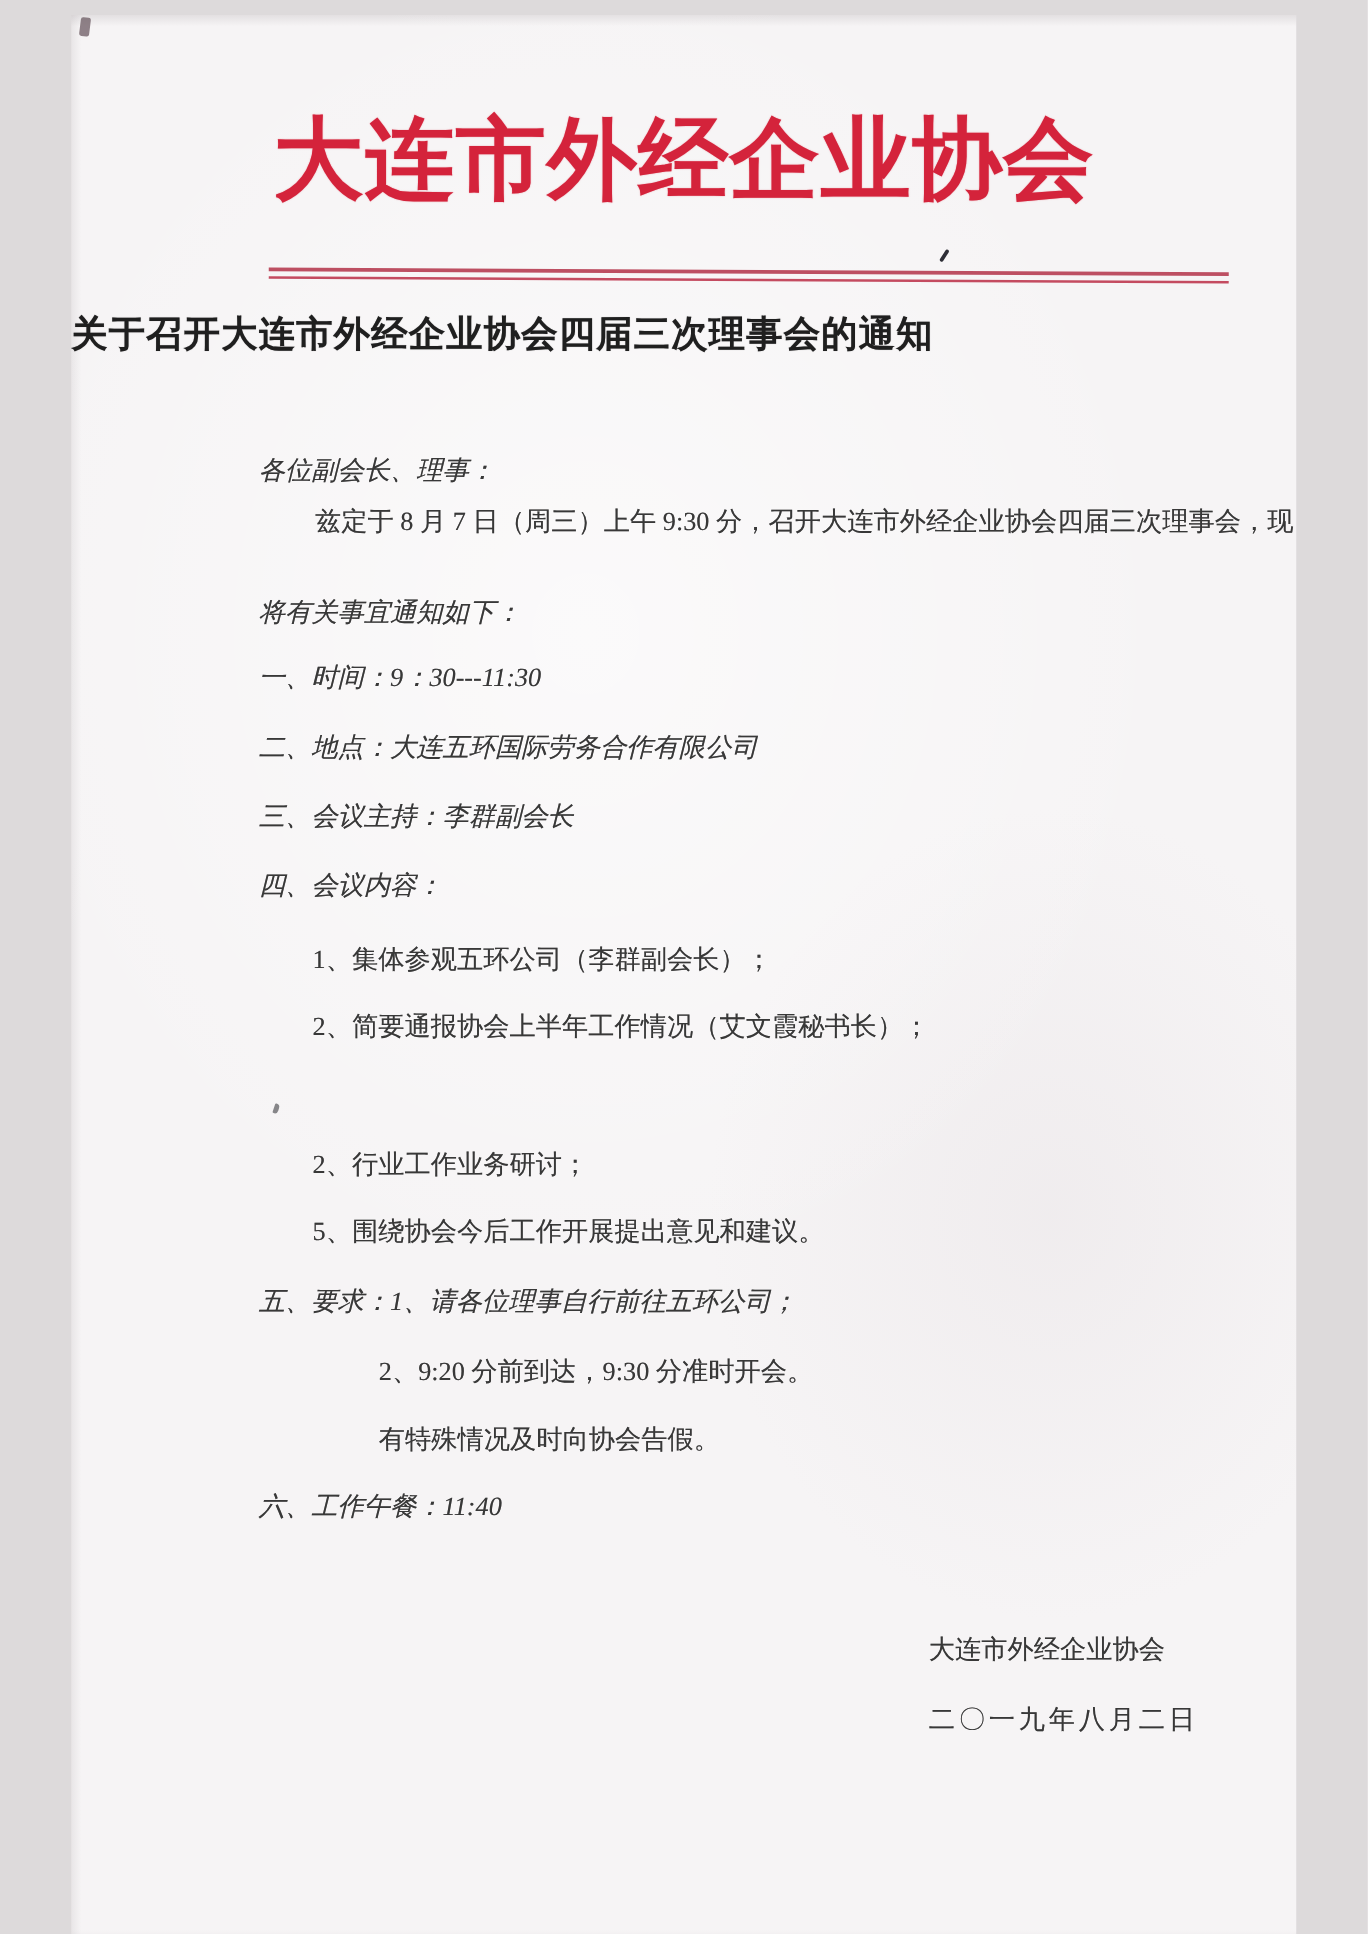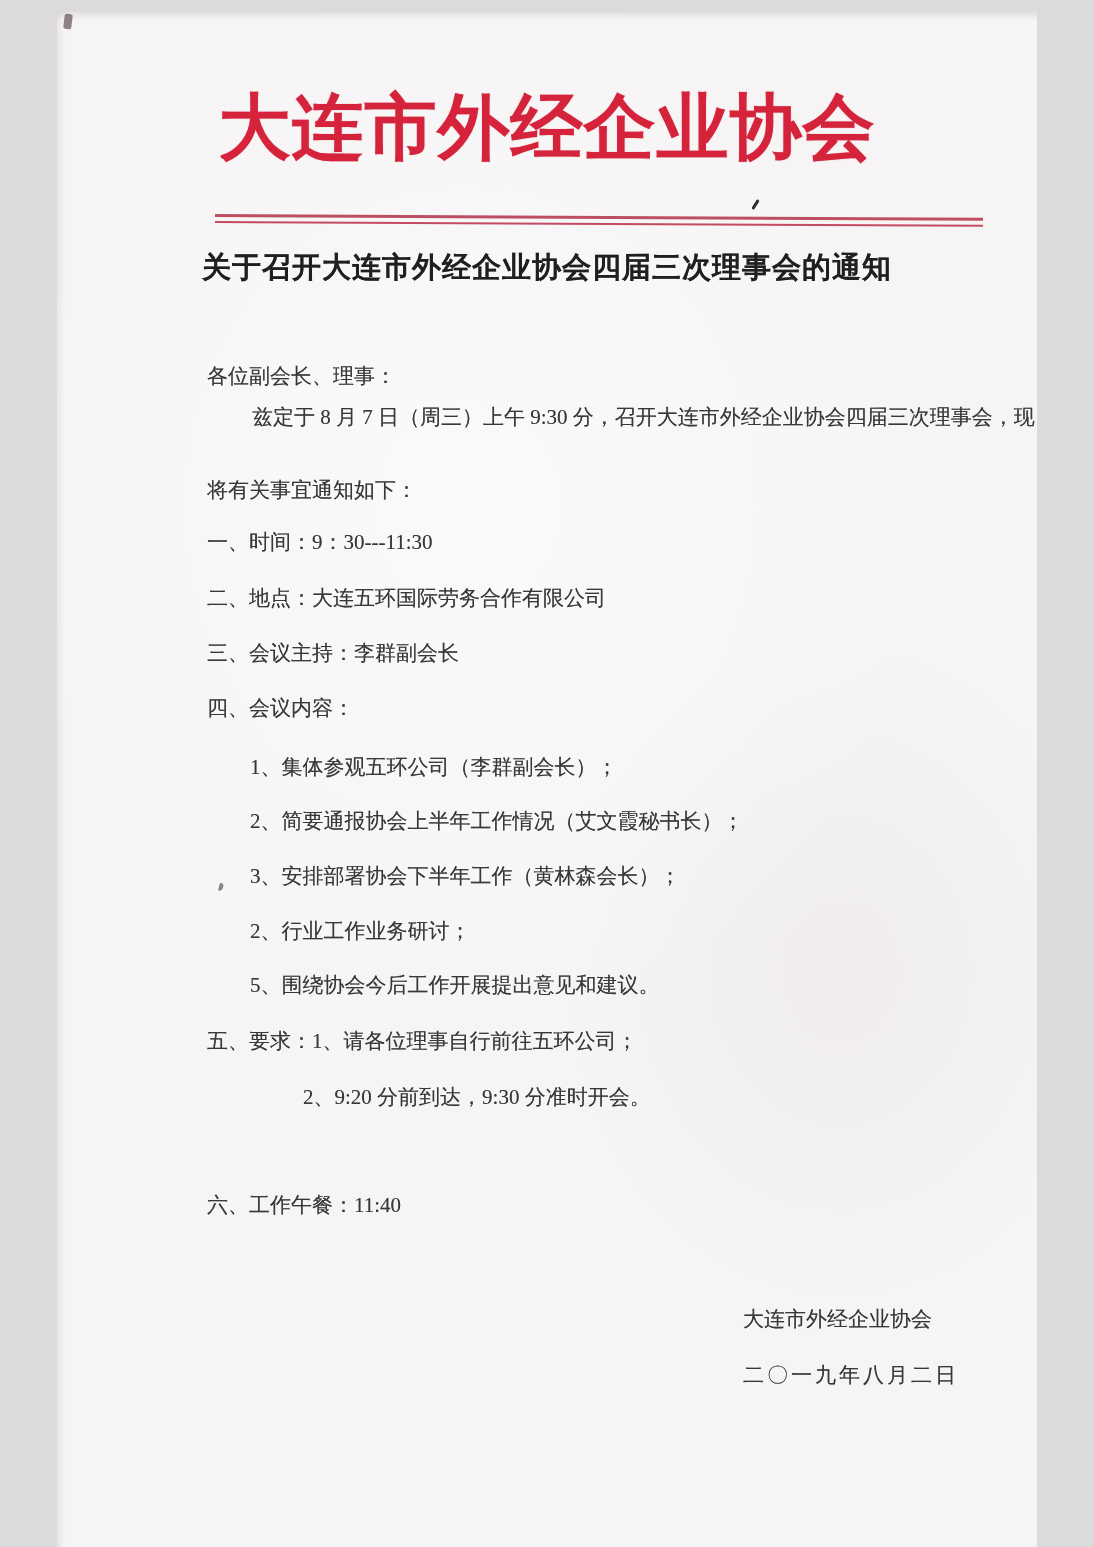--- a/index.html
+++ b/index.html
@@ -38,38 +38,38 @@
     width: 768px; height: 4px;
     border-top: 3px solid #bd4f62;
     border-bottom: 2px solid #c44b60;
     transform: rotate(0.28deg);
     transform-origin: left center;
   }
   .doc-title {
     position: absolute;
     top: 236px; left: 0; right: 0;
     margin: 0;
-    text-align: center;
+    text-align: left;
     font-size: 29px;
     font-weight: bold;
     letter-spacing: 1px;
     color: #1f1f1f;
     text-shadow: 0 0 0.6px rgba(0,0,0,0.5);
   }
 
   
   .ln {
     position: absolute;
     white-space: nowrap;
     font-size: 21px;
     line-height: 27px;
     color: #383838;
     text-shadow: 0 0 0.5px rgba(0,0,0,0.4);
   }
-  .lv1 { left: 150px; }
+  .lv1 { left: 150px; font-style: italic; }
   .ind { left: 195px; }
   .sub { left: 193px; }
   .req { left: 246px; }
   .sig { left: 686px; }
   .date { letter-spacing: 3px; text-align: center; }
 
   
   .corner-smudge {
     position: absolute;
     left: 7px; top: 2px;
@@ -116,27 +116,27 @@
   <div class="ln ind" style="top:392px">兹定于 8 月 7 日（周三）上午 9:30 分，召开大连市外经企业协会四届三次理事会，现</div>
   <div class="ln lv1" style="top:465px">将有关事宜通知如下：</div>
 
   <div class="ln lv1" style="top:517px">一、时间：9：30---11:30</div>
   <div class="ln lv1" style="top:573px">二、地点：大连五环国际劳务合作有限公司</div>
   <div class="ln lv1" style="top:628px">三、会议主持：李群副会长</div>
   <div class="ln lv1" style="top:683px">四、会议内容：</div>
 
   <div class="ln sub" style="top:742px">1、集体参观五环公司（李群副会长）；</div>
   <div class="ln sub" style="top:796px">2、简要通报协会上半年工作情况（艾文霞秘书长）；</div>
-  <div class="ln sub" style="top:851px">3、安排部署协会下半年工作（黄林森会长）；</div>
   <div class="ln sub" style="top:906px">2、行业工作业务研讨；</div>
   <div class="ln sub" style="top:960px">5、围绕协会今后工作开展提出意见和建议。</div>
 
   <div class="speck"></div>
 
   <div class="ln lv1" style="top:1016px">五、要求：1、请各位理事自行前往五环公司；</div>
   <div class="ln req" style="top:1072px">2、9:20 分前到达，9:30 分准时开会。</div>
+  <div class="ln req" style="top:1126px">有特殊情况及时向协会告假。</div>
 
   <div class="ln lv1" style="top:1180px">六、工作午餐：11:40</div>
 
   <div class="ln sig" style="top:1294px">大连市外经企业协会</div>
   <div class="ln sig date" style="top:1350px">二〇一九年八月二日</div>
 
 </div>
 
 </body></html>

